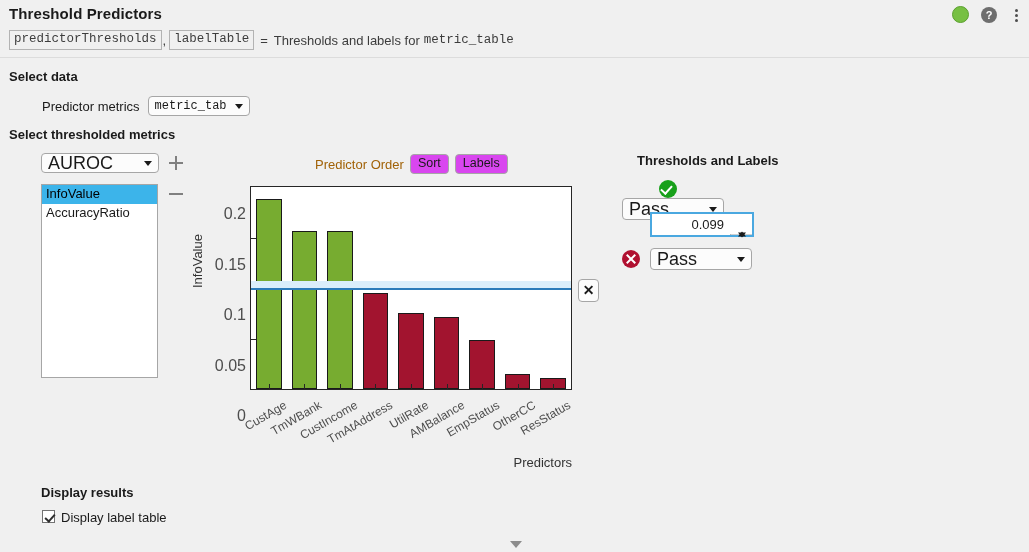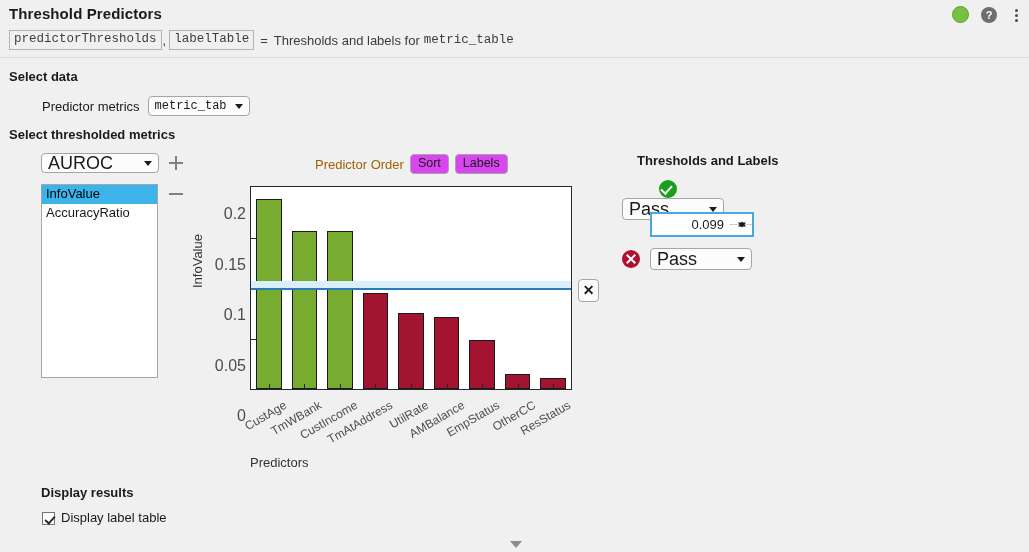--- a/index.html
+++ b/index.html
@@ -259,21 +259,21 @@
     transform-origin: 0 0;
     font-size: 13px;
     color: #333333;
     white-space: nowrap;
   }
   #xlabel {
     position: absolute;
     left: 54px;
     width: 322px;
     top: 305px;
-    text-align: left;
+    text-align: right;
     font-size: 13px;
     color: #333333;
   }
   .bar {
     position: absolute;
     bottom: 0;
     border: 1px solid #1a1a1a;
     box-sizing: border-box;
   }
   #threshold-band {
@@ -353,21 +353,21 @@
   #pass-dd, #fail-dd { width: 102px; height: 22px; }
 
   #threshold-spinner {
     position: absolute;
     left: 650px; top: 212px;
     width: 104px; height: 25px;
     border: 2px solid #4aa8e0;
     background: #ffffff;
     box-sizing: border-box;
     display: flex;
-    align-items: center;
+    align-items: flex-end;
   }
   #threshold-value {
     flex: 1;
     text-align: right;
     font-size: 13px;
     color: #1a1a1a;
     line-height: 21px;
     padding-right: 6px;
     font-family: "Liberation Sans", sans-serif;
   }
@@ -394,21 +394,21 @@
     border-right: 4.5px solid transparent;
   }
   .spin-btn.up::after   { border-bottom: 5px solid #1a1a1a; }
   .spin-btn.down::after { border-top: 5px solid #1a1a1a; }
 
   
   #display-checkbox-row {
     position: absolute;
     left: 42px; top: 510px;
     display: flex;
-    align-items: flex-end;
+    align-items: flex-start;
   }
   .checkbox {
     width: 13px; height: 13px;
     border: 1px solid #737373;
     background: #ffffff;
     box-sizing: border-box;
     position: relative;
     margin-right: 6px;
     cursor: default;
   }

